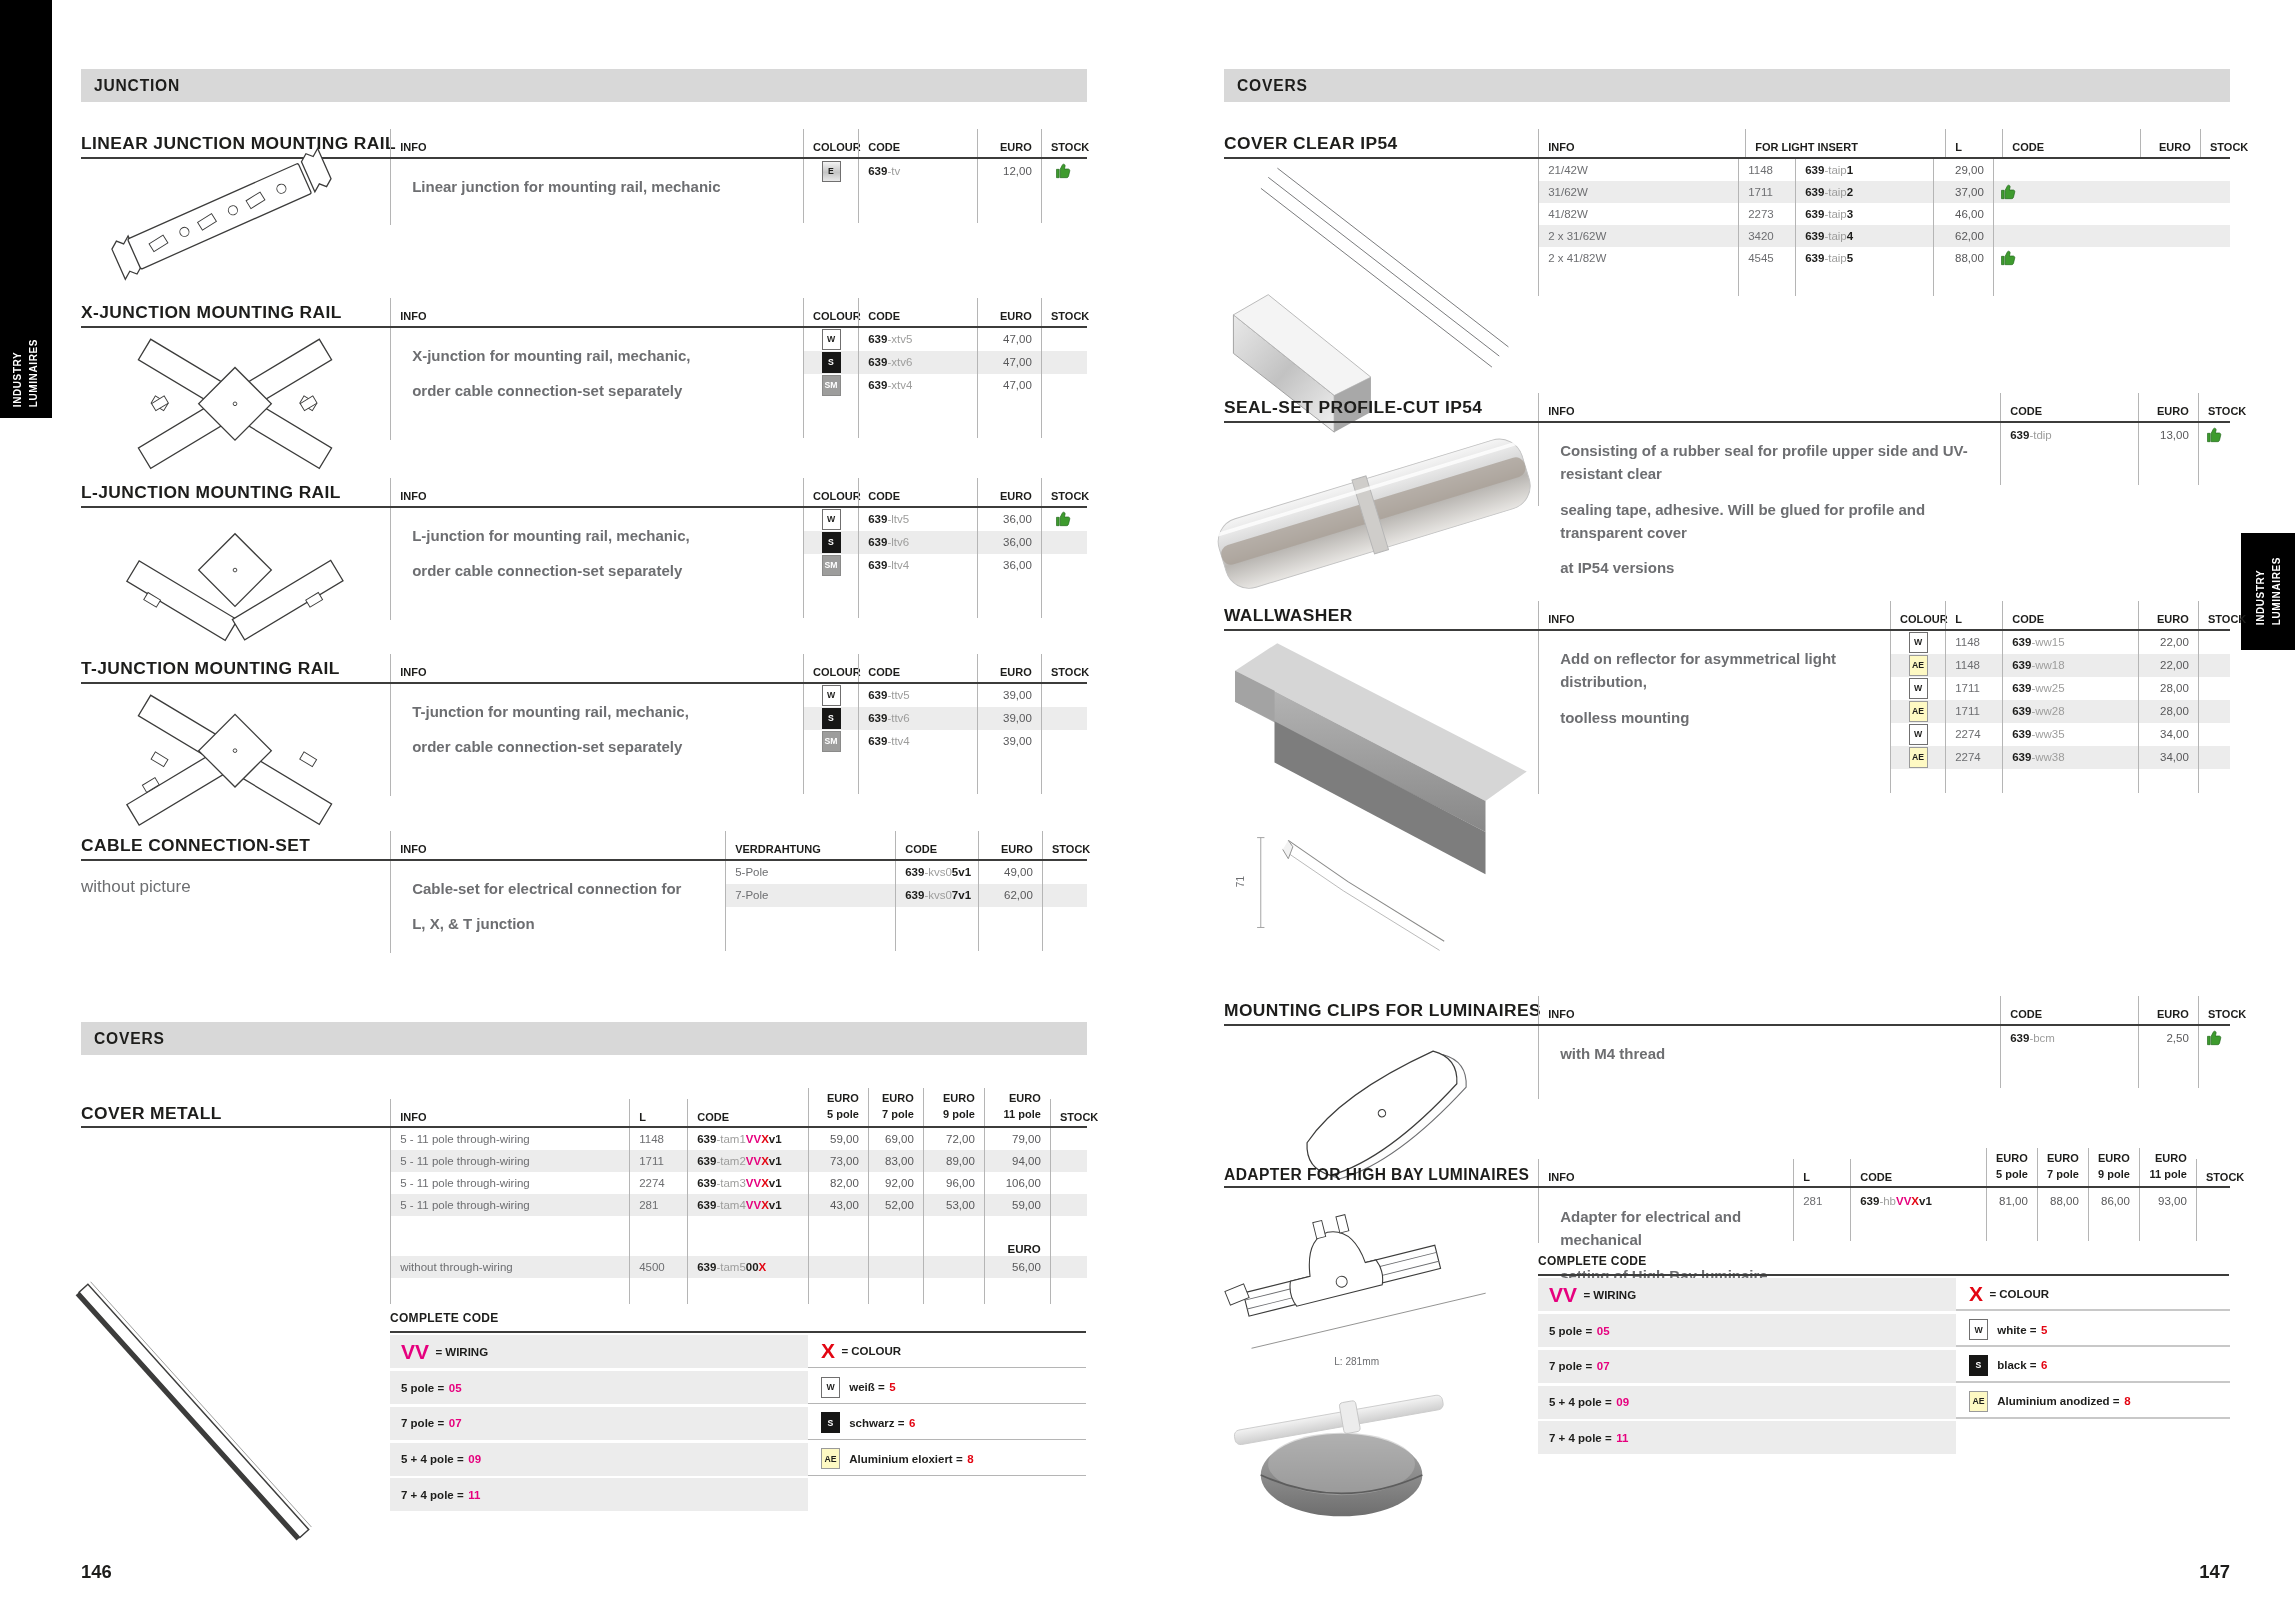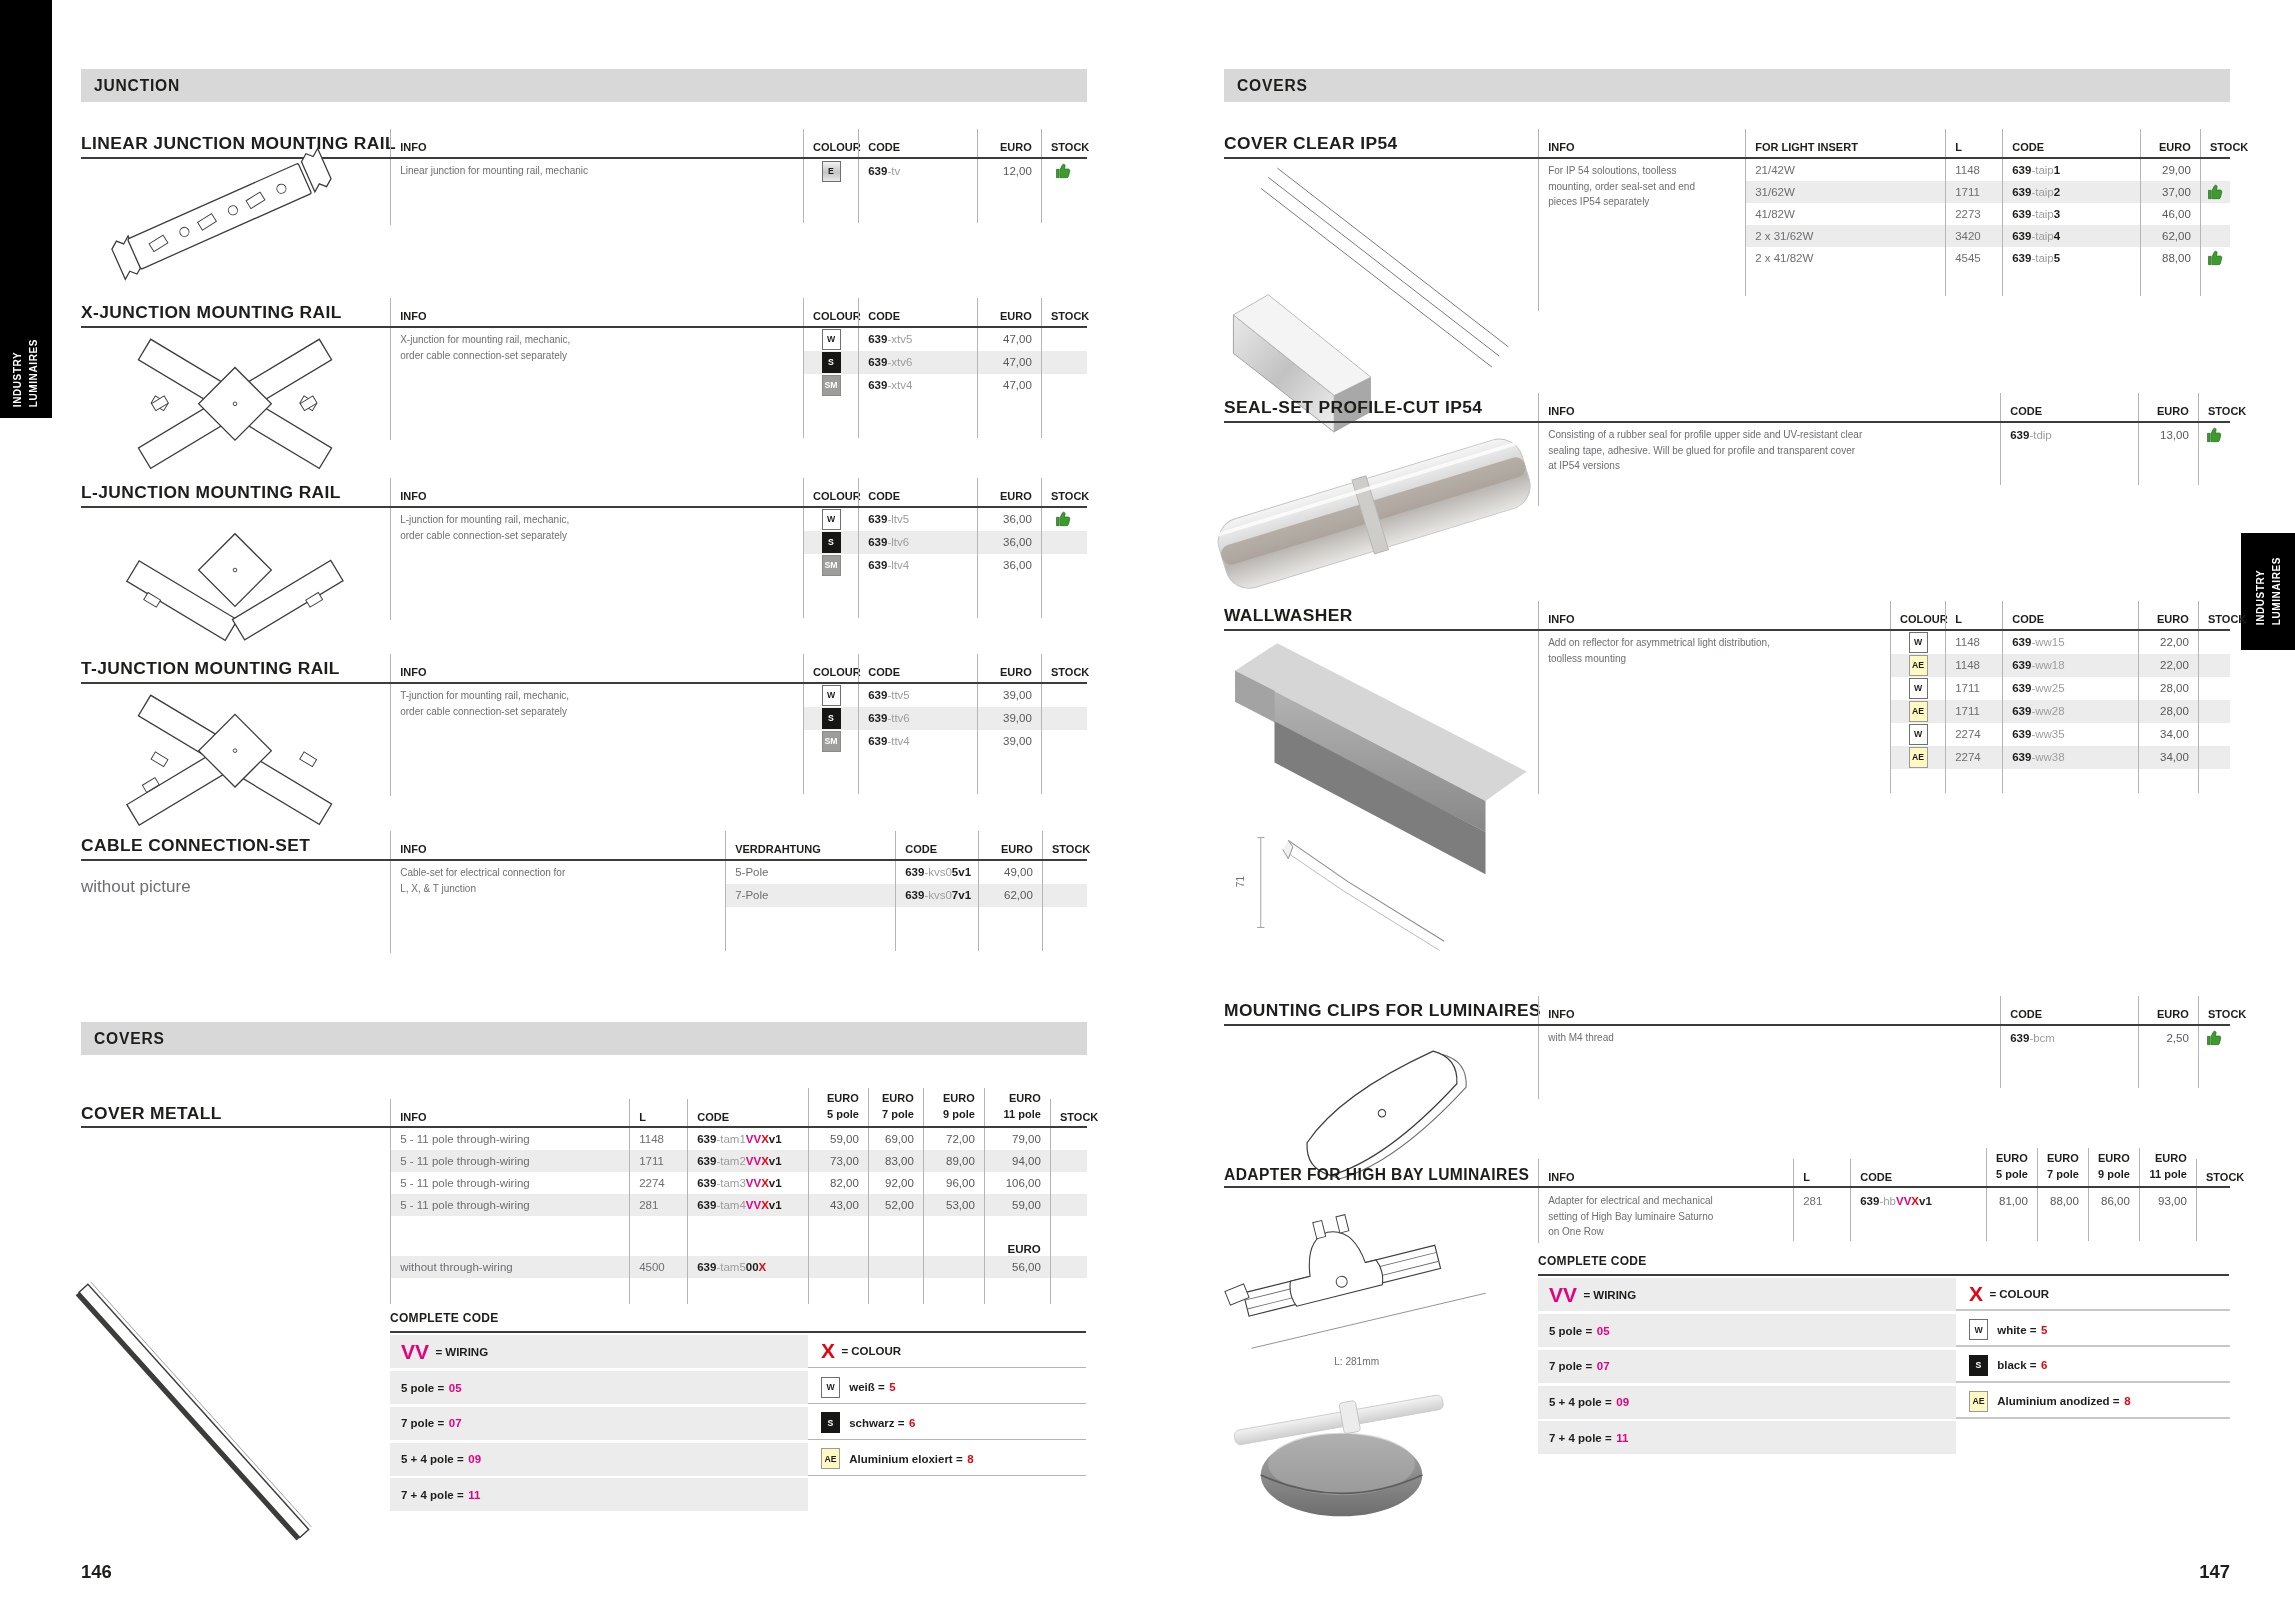--- a/index.html
+++ b/index.html
@@ -21,21 +21,21 @@
   .hdr{display:grid;border-bottom:2.8px solid #3c3c3b;align-items:end;}
   .hdr .title{font-size:17.4px;font-weight:bold;letter-spacing:0.4px;padding-bottom:2.8px;white-space:nowrap;}
   .hdr .h{font-size:11px;font-weight:bold;border-left:0.9px solid #b5b5b5;padding:1.8px 0 3.7px 9.2px;
           min-height:27.5px;display:flex;align-items:flex-end;box-sizing:border-box;}
   .hdr .h.r{justify-content:flex-end;padding-right:9.2px;padding-left:0;}
   .hdr .h.c2{flex-direction:column;align-items:flex-end;justify-content:flex-end;line-height:1.5;}
   .hdr .h.cl{padding-left:9px;padding-right:3.7px;}
   .body{display:flex;align-items:stretch;}
   .imgcell{position:relative;flex:none;}
   .infocell{flex:none;border-left:0.9px solid #b5b5b5;box-sizing:border-box;padding:4.6px 11px 0 9.2px;}
-  .infocell p{margin:0;font-size:10px;line-height:1.55;color:#6d6e71;}
+  .infocell p{margin:12px;font-size:15px;line-height:1.55;color:#6d6e71;font-weight:bold;}
   .rows{flex:1;}
   .trow,.tailrow{display:grid;}
   .trow{height:23px;}
   .trow.alt{background:#ececec;}
   .trow .cell{border-left:0.9px solid #b5b5b5;display:flex;align-items:center;font-size:11.5px;
               box-sizing:border-box;padding-left:9.2px;color:#6d6e71;}
   .trow .cell.r{justify-content:flex-end;padding-right:9.2px;padding-left:0;color:#58585a;}
   .trow .cell.ctr{justify-content:center;padding-left:0;}
   .tailrow .cell{border-left:0.9px solid #b5b5b5;}
   .seg-b{font-weight:bold;color:#1d1d1b;}
@@ -635,25 +635,20 @@
               </linearGradient>
             </defs>
             <line x1="58" y1="10" x2="310" y2="205" class="lnthin"></line>
             <line x1="48" y1="20" x2="300" y2="215" class="lnthin"></line>
             <line x1="40" y1="32" x2="292" y2="227" class="lnthin"></line>
             <polygon points="10,170 120,258 120,298 10,212" fill="url(#gAl)" stroke="#9d9d9c"></polygon>
             <polygon points="10,170 48,148 160,238 120,258" fill="#f4f4f4" stroke="#b5b5b5"></polygon>
             <polygon points="120,258 160,238 160,276 120,298" fill="#a8a8a8"></polygon>
           </svg>
         </div>
-        <div class="infocell" style="width:207px;">
-          <p>For IP 54 soloutions, toolless</p>
-          <p>mounting, order seal-set and end</p>
-          <p>pieces IP54 separately</p>
-        </div>
         <div class="rows">
           <div class="trow" style="grid-template-columns:200px 57px 138px 60px 30px;height:22px;">
             <div class="cell">21/42W</div>
             <div class="cell">1148</div>
             <div class="cell">
                 <span class="seg-b">639</span>
                 <span class="seg-g">-taip</span>
                 <span class="seg-b">1</span>
               </div>
             <div class="cell r">29,00</div>

